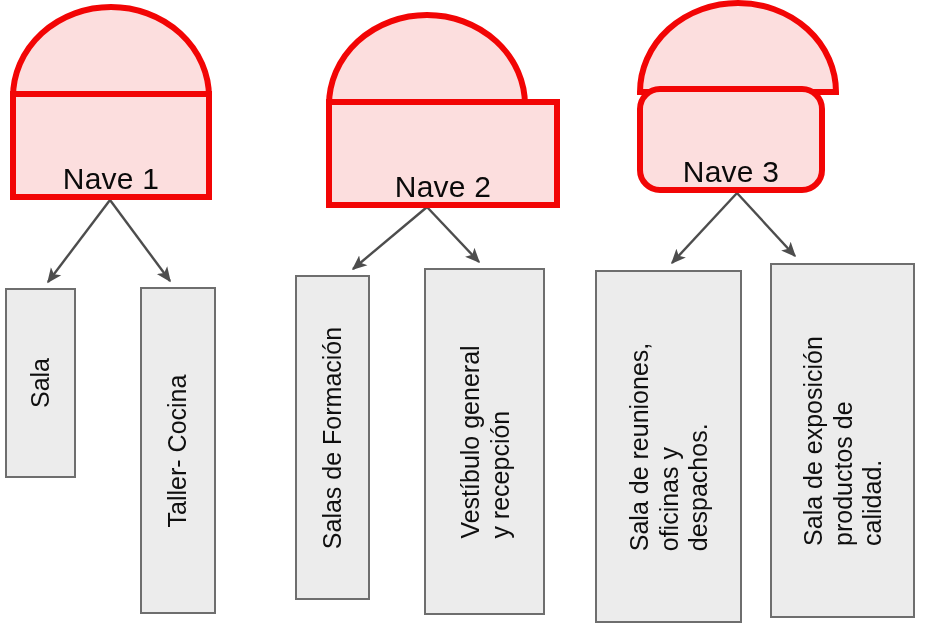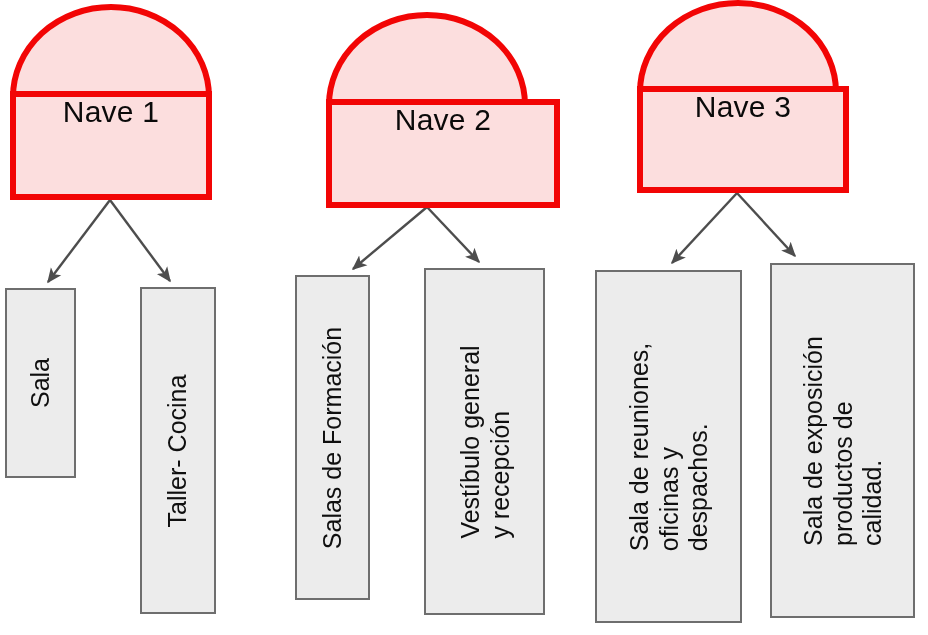--- a/index.html
+++ b/index.html
@@ -43,21 +43,21 @@
     top: 0;
     width: 100%;
   }
   .nave-body {
     position: absolute;
     left: 0;
     box-sizing: border-box;
     background: #FCDEDE;
     border: 6px solid #F20505;
     display: flex;
-    align-items: flex-start;
+    align-items: flex-end;
     justify-content: center;
   }
   .nave-label {
     color: #0a0a0a;
     font-size: 30px;
     line-height: 1;
     white-space: nowrap;
     letter-spacing: 0.2px;
   }
 
@@ -123,21 +123,21 @@
     </svg>
     <div class="nave-body" style="top:87px; width:234px; height:109px;">
       <span class="nave-label">Nave 2</span>
     </div>
   </div>
 
   <div class="nave-node" style="left:637px; top:0px; width:202px; height:194px;">
     <svg class="nave-dome" width="202" height="95" viewBox="0 0 202 95">
       <path d="M3,92 A98,89 0 0 1 199,92 Z" fill="#FCDEDE" stroke="#F20505" stroke-width="6"></path>
     </svg>
-    <div class="nave-body" style="top:86px; width:212px; height:107px;">
+    <div class="nave-body" style="top:86px; width:188px; height:107px;border-radius:23px;">
       <span class="nave-label">Nave 3</span>
     </div>
   </div>
 
   <div class="leaf-box" style="left:5px; top:288px; width:71px; height:190px;">
     <div class="leaf-rot">
       <span class="ln">Sala</span>
     </div>
   </div>
 

